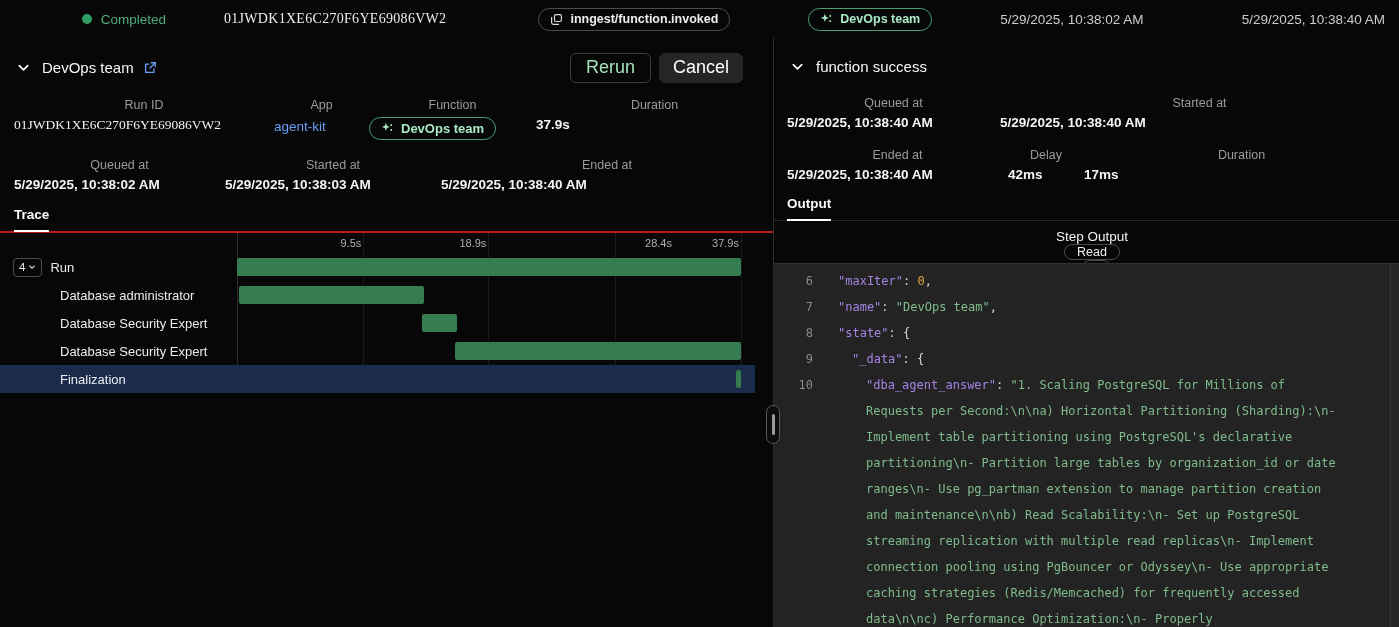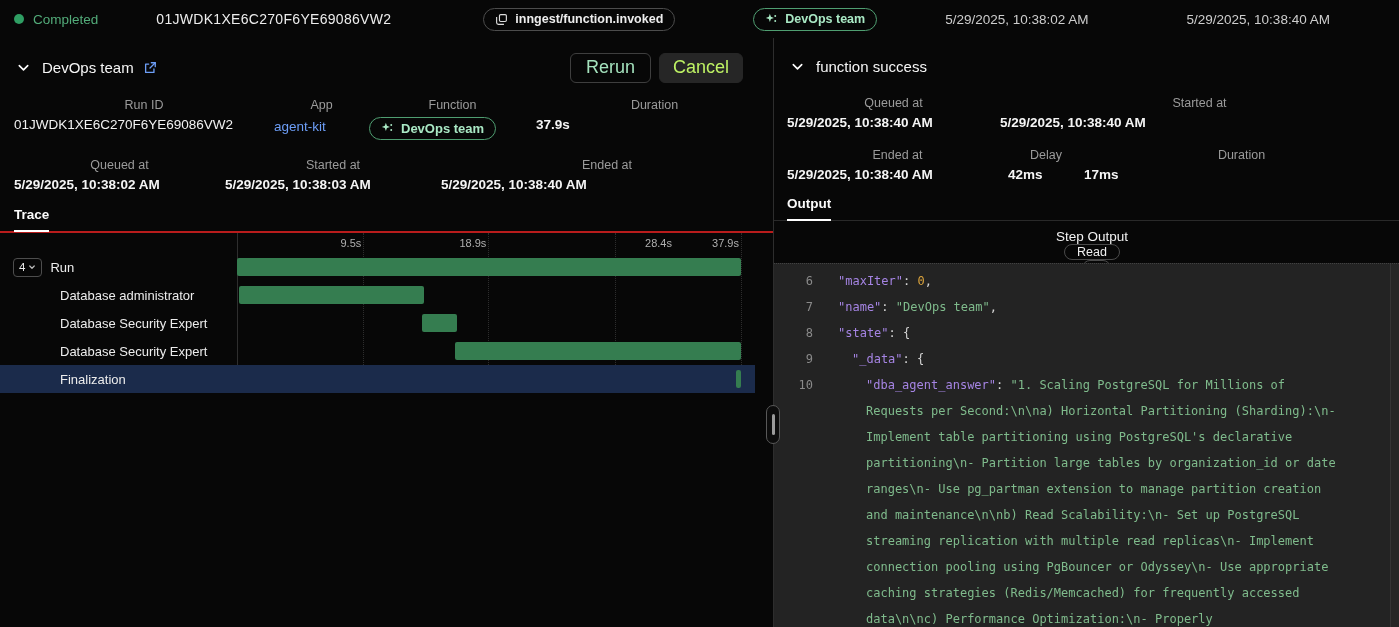--- a/index.html
+++ b/index.html
@@ -3,24 +3,24 @@
 <meta charset="utf-8">
 <style>
   * { margin:0; padding:0; box-sizing:border-box; }
   html,body { background:#000; }
   body {
     width:1399px; height:627px; overflow:hidden;
     font-family:"Liberation Sans", sans-serif;
     background:#070707; color:#eaeaea;
     position:relative;
   }
-  .mono { font-family:Liberation Sans, sans-serif; }
-
-  
-  .topbar { height:38px; display:flex; align-items:center; padding:3px 14px; }
+  .mono { font-family:Liberation Serif, serif; }
+
+  
+  .topbar { height:38px; display:flex; align-items:center; padding:3px 14px;justify-content:flex-end; }
   .status { display:flex; align-items:center; gap:9px; }
   .status-dot { width:10px; height:10px; border-radius:50%; background:#2f9e63; }
   .status-text { color:#53ac7a; font-size:13.5px; }
   .topbar-runid { margin-left:58px; font-size:14px; color:#ededed; letter-spacing:.3px; }
   .pill { display:inline-flex; align-items:center; gap:7px; height:23px; padding:0 11px;
           border-radius:12px; border:1px solid #4c4c4c; font-size:12.5px; font-weight:600;
           color:#ededed; background:transparent; white-space:nowrap; }
   .pill.green { border-color:#4f9e71; color:#a9e8c4; }
   .topbar .pill.event { margin-left:92px; }
   .topbar .pill.fn { margin-left:78px; }
@@ -39,21 +39,21 @@
   .resize-handle .grip { width:3px; height:21px; background:#9a9a9a; border-radius:2px; }
 
   
   .lp-header { display:flex; align-items:center; padding:13px 30px 0 14px; height:46px; }
   .chev-btn { background:none; border:none; display:flex; align-items:center; cursor:pointer; padding:2px; }
   .panel-title { font-size:15px; color:#f6f6f6; margin-left:9px; }
   .ext-link { margin-left:9px; display:flex; align-items:center; background:none; border:none; cursor:pointer; }
   .lp-header .spacer { flex:1; }
   .btn { font-family:inherit; font-size:18px; height:30px; border-radius:6px; cursor:pointer; }
   .btn-rerun { padding:0 15px; background:transparent; border:1px solid #3e3e3e; color:#a4e2bd; }
-  .btn-cancel { padding:0 13px; background:#262626; border:1px solid #262626; color:#bef264; margin-left:8px; cursor:default; }
+  .btn-cancel { padding:0 13px; background:#262626; border:1px solid #262626; color:#ffffff; margin-left:8px; cursor:default; }
 
   
   .field-label { color:#9b9b9b; font-size:12.5px; margin-bottom:5px;text-align:center; }
   .field-value { font-size:13.5px; color:#f5f5f5; font-weight:700; }
   .lp-fields1 { display:grid; grid-template-columns:260px 95px 167px 1fr; padding-left:14px; margin-top:14px; align-items:start; }
   .lp-fields2 { display:grid; grid-template-columns:211px 216px 1fr; padding-left:14px; margin-top:18px; }
   .runid-value { font-size:13.5px; color:#f2f2f2; font-weight:400; }
   .app-link { color:#6d9ef7; font-size:13.5px; font-weight:400; text-decoration:none; cursor:pointer; }
 
   

